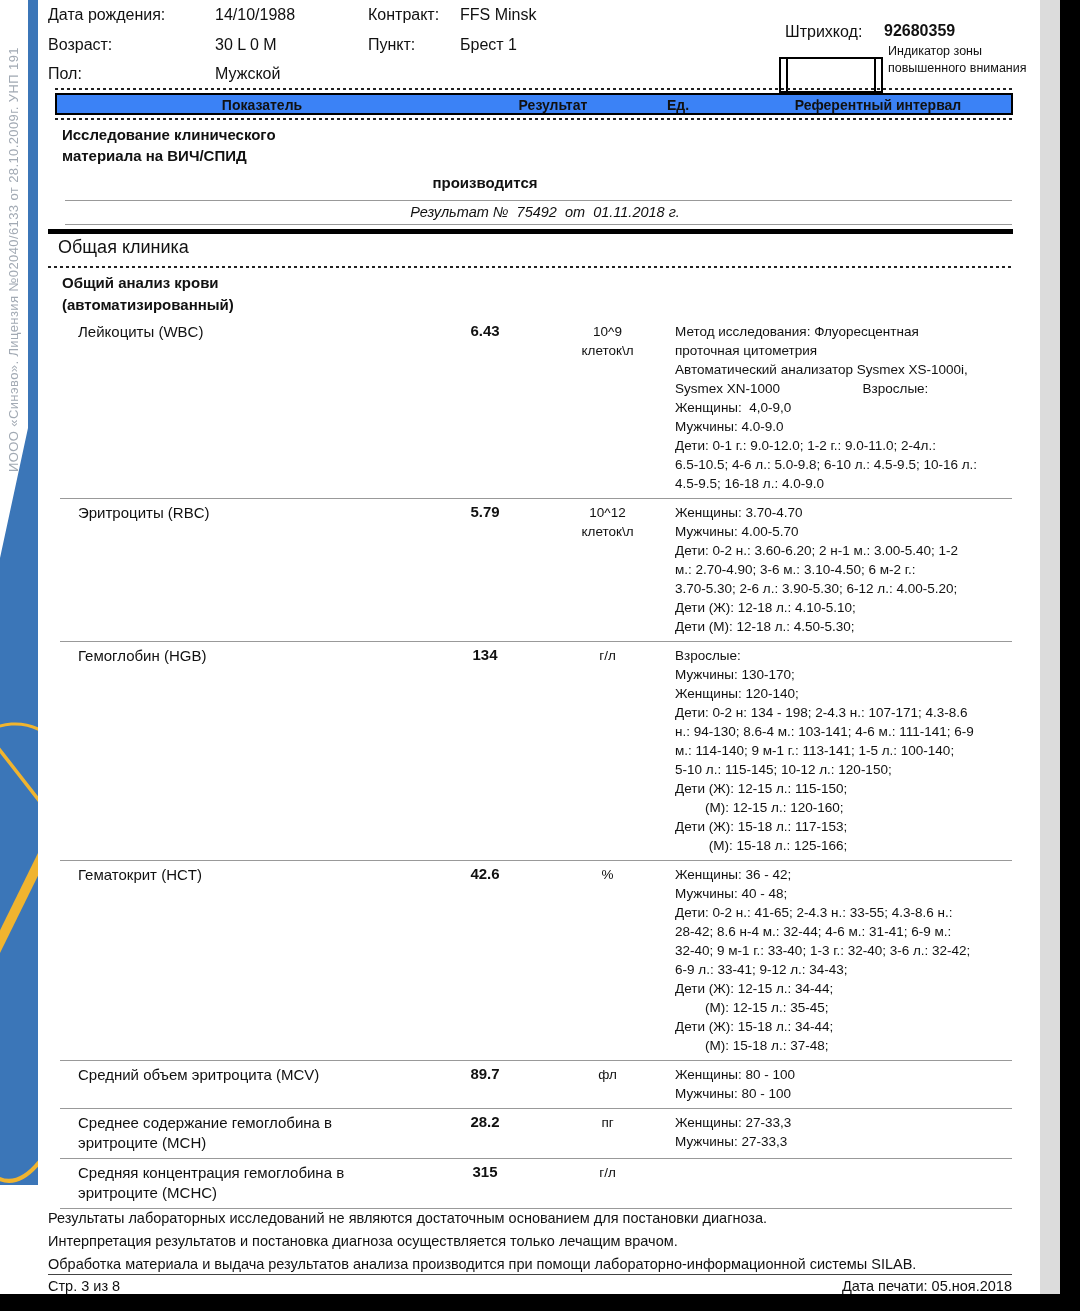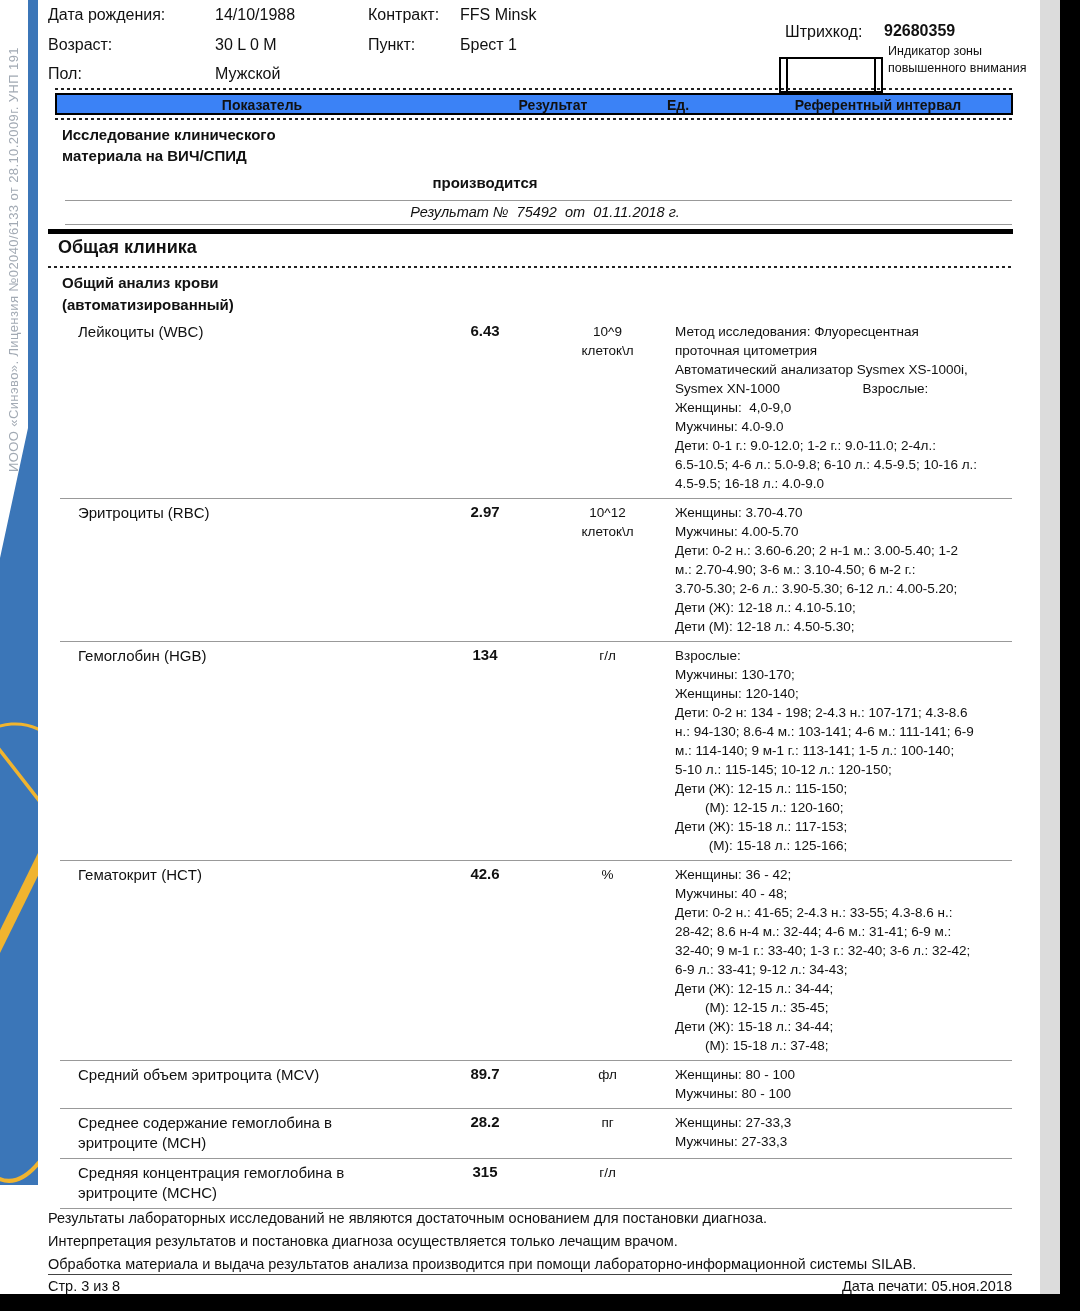--- a/index.html
+++ b/index.html
@@ -23,21 +23,21 @@
   
   .thead{position:absolute;left:55px;top:93px;width:958px;height:22px;background:#3b82f6;border:2px solid #000;box-sizing:border-box;}
   .thead span{position:absolute;top:2px;font-size:14px;font-weight:bold;text-align:center;}
   .dotline{position:absolute;height:2px;background:repeating-linear-gradient(90deg,#222 0 3px,transparent 3px 6px);}
   .grayline{position:absolute;height:1px;background:#999;}
   .blackline{position:absolute;height:5px;background:#000;}
   
   .hivname{position:absolute;left:62px;top:124px;font-size:15px;font-weight:bold;line-height:21px;white-space:pre-line;}
   .hivres{position:absolute;left:385px;top:174px;width:200px;text-align:center;font-size:15px;font-weight:bold;}
   .hivnote{position:absolute;left:380px;top:204px;width:330px;text-align:center;font-size:14.5px;font-style:italic;}
-  .section{position:absolute;left:58px;top:237px;font-size:18px;font-weight:bold;}
+  .section{position:absolute;left:58px;top:237px;font-size:18px;font-weight:normal;}
   .group{position:absolute;left:62px;top:272px;font-size:15px;font-weight:bold;line-height:22px;white-space:pre-line;}
   
   .labtable{position:absolute;left:60px;top:318px;width:952px;border-bottom:1px solid #999;}
   .lab-row{display:grid;grid-template-columns:370px 110px 135px 1fr;border-top:1px solid #999;padding:4px 0 5px;}
   .lab-row:first-child{border-top:none;}
   .c-name{padding-left:18px;font-size:15px;line-height:20px;white-space:pre-line;}
   .c-res{text-align:center;font-weight:bold;font-size:15px;}
   .c-unit{text-align:center;font-size:13.5px;line-height:19px;white-space:pre-line;}
   .c-ref{font-size:13.5px;line-height:19px;white-space:pre-line;}
   
@@ -120,21 +120,21 @@
 Автоматический анализатор Sysmex XS-1000i,
 Sysmex XN-1000&nbsp;&nbsp;&nbsp;&nbsp;&nbsp;&nbsp;&nbsp;&nbsp;&nbsp;&nbsp;&nbsp;&nbsp;&nbsp;&nbsp;&nbsp;&nbsp;&nbsp;&nbsp;&nbsp;&nbsp;&nbsp;&nbsp;Взрослые:
 Женщины: &nbsp;4,0-9,0
 Мужчины: 4.0-9.0
 Дети: 0-1 г.: 9.0-12.0; 1-2 г.: 9.0-11.0; 2-4л.:
 6.5-10.5; 4-6 л.: 5.0-9.8; 6-10 л.: 4.5-9.5; 10-16 л.:
 4.5-9.5; 16-18 л.: 4.0-9.0</div>
       </div>
       <div class="lab-row">
         <div class="c-name">Эритроциты (RBC)</div>
-        <div class="c-res">2.97</div>
+        <div class="c-res">5.79</div>
         <div class="c-unit">10^12
 клеток\л</div>
         <div class="c-ref">Женщины: 3.70-4.70
 Мужчины: 4.00-5.70
 Дети: 0-2 н.: 3.60-6.20; 2 н-1 м.: 3.00-5.40; 1-2
 м.: 2.70-4.90; 3-6 м.: 3.10-4.50; 6 м-2 г.:
 3.70-5.30; 2-6 л.: 3.90-5.30; 6-12 л.: 4.00-5.20;
 Дети (Ж): 12-18 л.: 4.10-5.10;
 Дети (М): 12-18 л.: 4.50-5.30;</div>
       </div>

